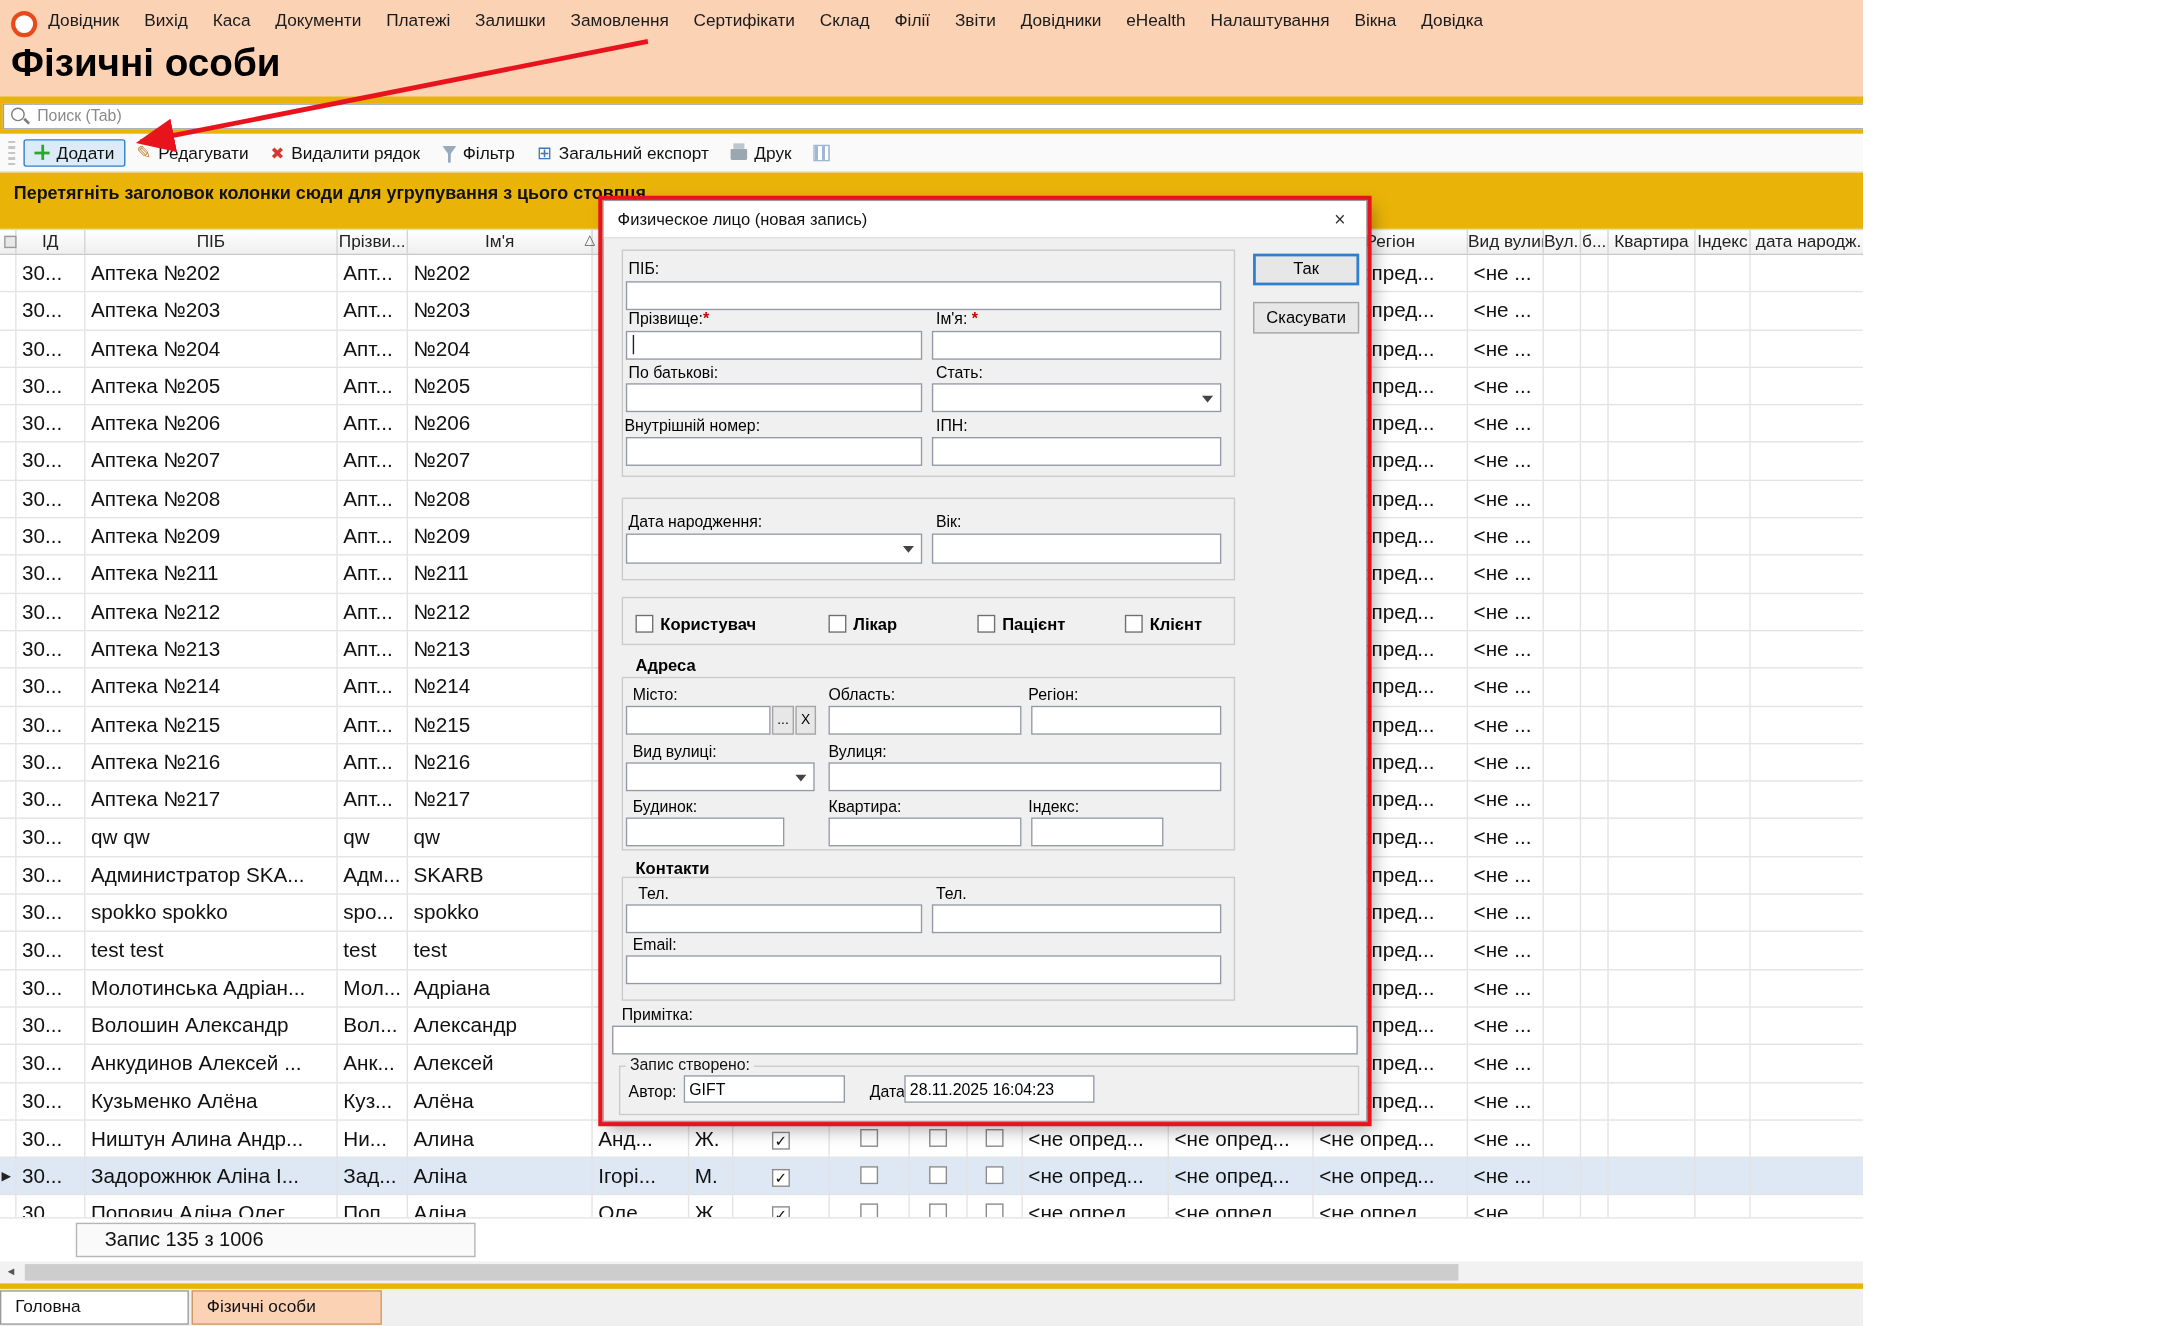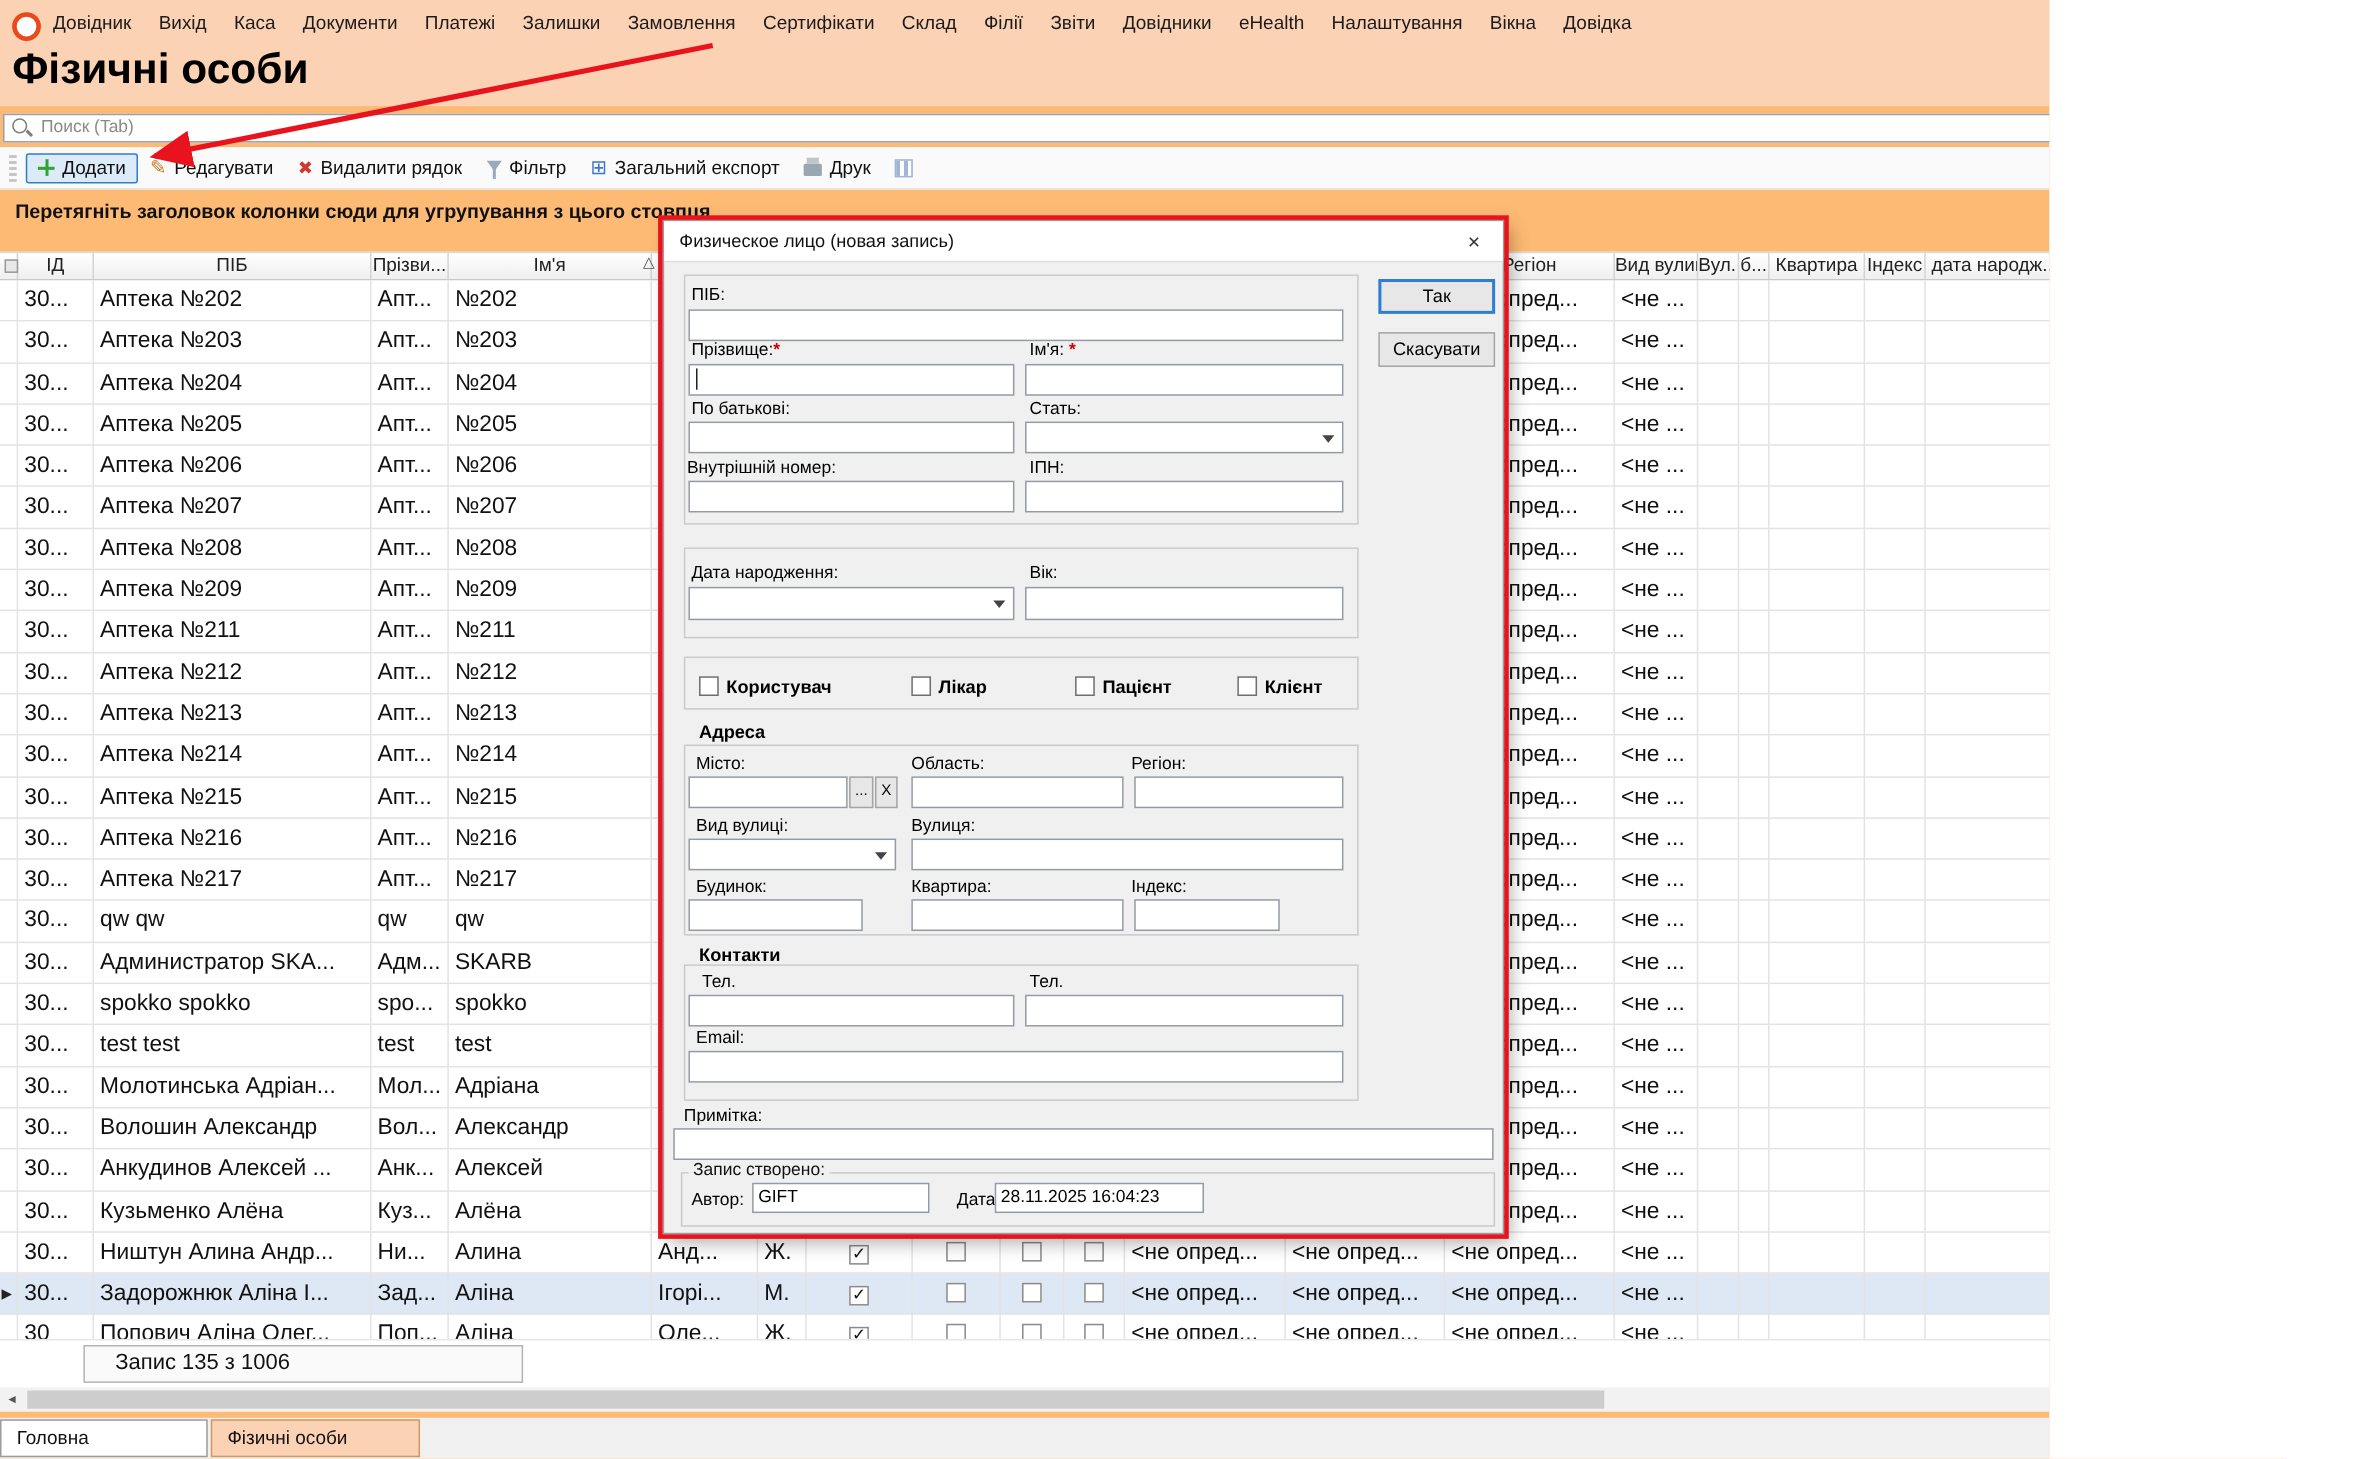--- a/index.html
+++ b/index.html
@@ -1,16 +1,16 @@
 <!DOCTYPE html>
 <html><head>
 <meta charset="utf-8">
 <style>
   html,body{margin:0;padding:0;background:#fff;}
-  .stage{position:relative;width:1863px;height:1326px;overflow:hidden;background:#fdba74;}
+  .stage{position:relative;width:1863px;height:1326px;overflow:hidden;background:#eab308;}
   .screen{position:absolute;left:0;top:0;width:1566px;height:962px;
     transform:scale(1.3785);transform-origin:0 0;
     font-family:"Liberation Sans","DejaVu Sans",sans-serif;color:#111;}
 
   
   .topbar{position:absolute;left:0;top:0;width:1566px;height:70px;background:#fcd2b5;}
   .menubar{position:absolute;left:26px;top:0;height:30px;white-space:nowrap;}
   .menu-item{display:inline-block;padding:0 9px;font-size:12.5px;line-height:30px;color:#1b1b1b;}
   .logo{position:absolute;left:8px;top:8px;width:13px;height:13px;border:3px solid #e8491d;border-radius:50%;background:#fff;}
   .win-controls{position:absolute;right:4px;top:7px;display:flex;gap:2px;}

